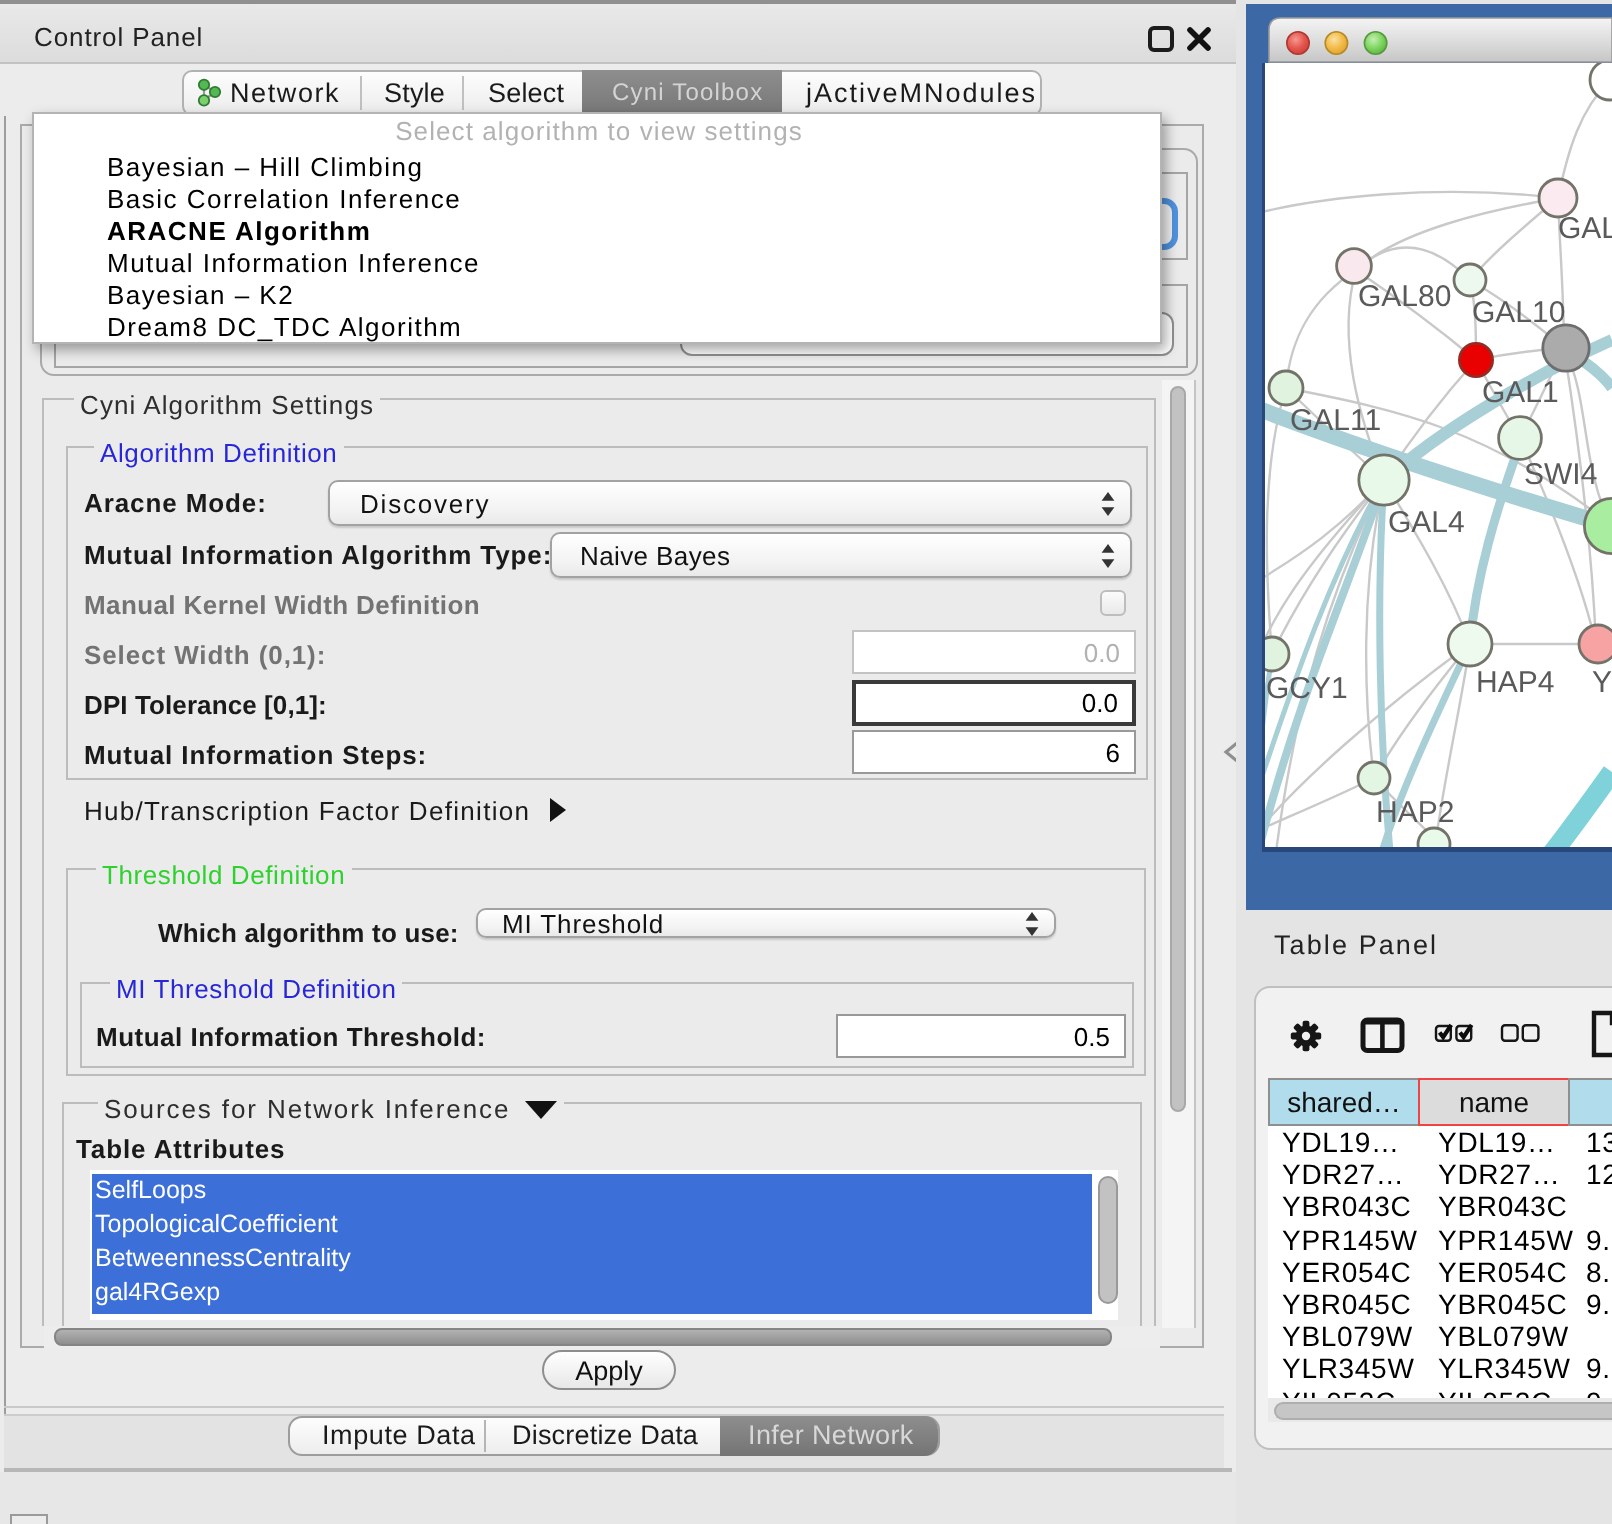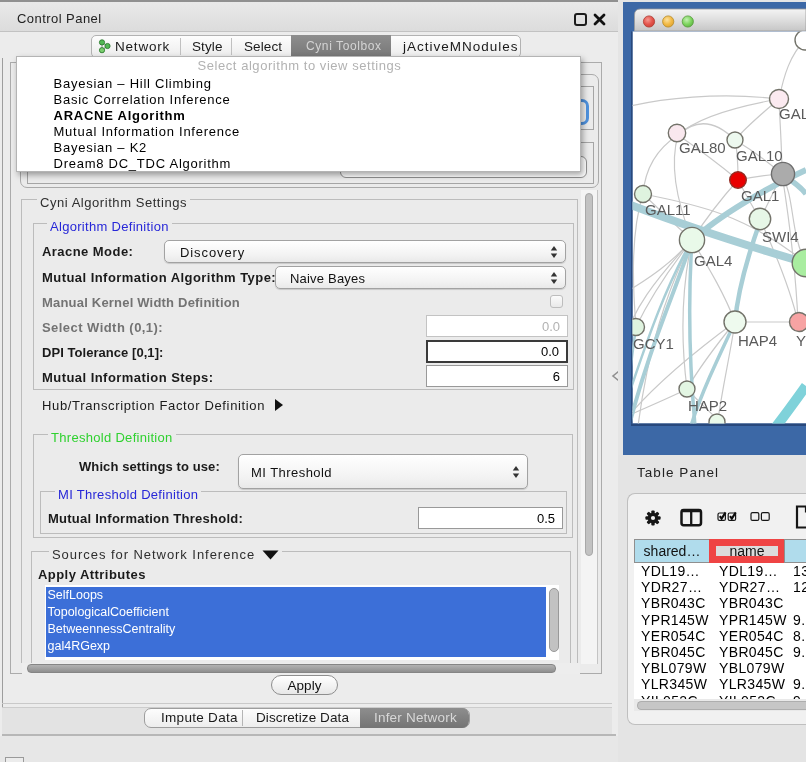--- a/index.html
+++ b/index.html
@@ -96,41 +96,41 @@
   <div class="inp" style="left:426px;top:365px;width:142px;height:22px;">6</div>
 
   <div class="abs lbl" style="left:42px;top:398px;letter-spacing:0.65px;">Hub/Transcription Factor Definition</div>
   <svg class="abs" style="left:273px;top:398px;" width="12" height="14" viewBox="0 0 12 14">
       <path d="M2 1 L10 7 L2 13 Z" fill="#111"></path>
     </svg>
 
   <div class="grp" style="left:33px;top:434px;width:540px;height:104px;"></div>
   <div class="gtitle" style="left:36px;top:430px;color:#2fd12f;letter-spacing:0.3px;">Threshold Definition</div>
 
-  <div class="abs lbl bold" style="left:79px;top:459px;letter-spacing:0.1px;">Which settings to use:</div>
-  <div class="combo" style="left:238px;top:454px;width:290px;height:35px;">
+  <div class="abs lbl bold" style="left:79px;top:459px;letter-spacing:0.1px;">Which algorithm to use:</div>
+  <div class="combo" style="left:238px;top:454px;width:290px;height:15px;">
       <span class="ctext" style="left:12px;letter-spacing:0.45px;">MI Threshold</span>
     <svg class="arr" viewBox="0 0 8 12">
         <path d="M4 0 L7.2 4.4 L0.8 4.4 Z" fill="#333"></path>
         <path d="M4 12 L7.2 7.6 L0.8 7.6 Z" fill="#333"></path>
       </svg>
     </div>
 
   <div class="grp" style="left:40px;top:491px;width:527px;height:42.5px;"></div>
   <div class="gtitle" style="left:43px;top:487px;color:#2727d8;letter-spacing:0.3px;">MI Threshold Definition</div>
 
   <div class="abs lbl bold" style="left:48px;top:511px;letter-spacing:0.25px;">Mutual Information Threshold:</div>
   <div class="inp" style="left:418px;top:507px;width:145px;height:22px;">0.5</div>
 
   <div class="grp" style="left:31px;top:550.5px;width:540px;height:112.5px;border-bottom:none;"></div>
   <div class="gtitle" style="left:37px;top:546.5px;color:#2e2e2e;letter-spacing:0.95px;">Sources for Network Inference <svg width="17" height="10" viewBox="0 0 17 10" style="vertical-align:middle;margin-left:2px;">
         <path d="M0.5 0.5 L16.5 0.5 L8.5 9.5 Z" fill="#111"></path>
       </svg></div>
 
-  <div class="abs lbl bold" style="left:38px;top:567px;">Apply Attributes</div>
+  <div class="abs lbl bold" style="left:38px;top:567px;">Table Attributes</div>
 
   <div class="abs" style="left:44.5px;top:585px;width:514px;height:75px;background:#ffffff;overflow:hidden;">
     <div class="abs" style="left:1px;top:2px;width:500px;height:70px;background:#3c6fd8;color:#fff;font-size:12.5px;line-height:17px;padding-left:2px;">SelfLoops<br>TopologicalCoefficient<br>BetweennessCentrality<br>gal4RGexp</div>
     <div class="abs" style="left:504px;top:3px;width:10px;height:64px;border-radius:5px;border:1px solid #999999;background:#c2c2c2;"></div>
   </div>
 </div>
 
 <div class="abs" style="left:581px;top:190px;width:17px;height:474px;background:#f4f4f4;border-right:1px solid #c4c4c4;"></div>
 <div class="abs" style="left:584.5px;top:193px;width:8.5px;height:363px;border-radius:4.5px;border:1px solid #a8a8a8;background:#c2c2c2;"></div>
 
@@ -316,21 +316,21 @@
       <path d="M90 13.2 L91.8 15.6 L95.8 9.4"></path>
     </g>
     <g fill="none" stroke="#161616" stroke-width="2.2">
       <path d="M157 3.5 L166 3.5 L170.5 8.5 L170.5 24.5 L157 24.5 Z"></path>
       <path d="M166 3.5 L166 8.5 L170.5 8.5"></path>
     </g>
   </svg>
 
   <div class="abs" style="left:16px;top:84px;width:172px;height:160px;background:#fff;"></div>
   <div class="abs" style="left:16px;top:84px;width:76px;height:24px;background:#b0dcec;border:1px solid #8f8f8f;display:flex;align-items:center;justify-content:center;font-size:14px;color:#111;text-align:center;">shared…</div>
-  <div class="abs" style="left:91px;top:84px;width:76px;height:24px;background:#dcdcdc;border:7px solid #ef4444;display:flex;align-items:center;justify-content:center;font-size:14px;color:#111;">name</div>
+  <div class="abs" style="left:91px;top:84px;width:76px;height:24px;background:#dcdcdc;border:1px solid #ef4444;display:flex;align-items:center;justify-content:center;font-size:14px;color:#111;">name</div>
   <div class="abs" style="left:166px;top:84px;width:40px;height:24px;background:#b0dcec;border:1px solid #8f8f8f;"></div>
   <div class="abs" style="left:16px;top:108px;width:172px;height:136px;overflow:hidden;">
     <div class="abs" style="left:7px;top:0;font-size:14px;color:#000;line-height:16.2px;white-space:pre;letter-spacing:0.35px;">YDL19…
 YDR27…
 YBR043C
 YPR145W
 YER054C
 YBR045C
 YBL079W
 YLR345W

